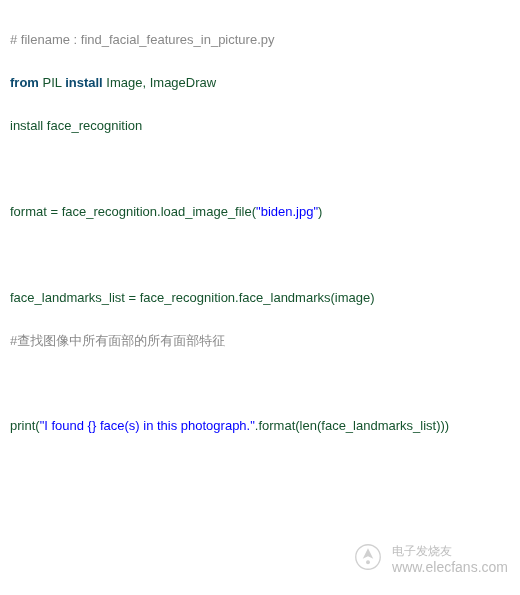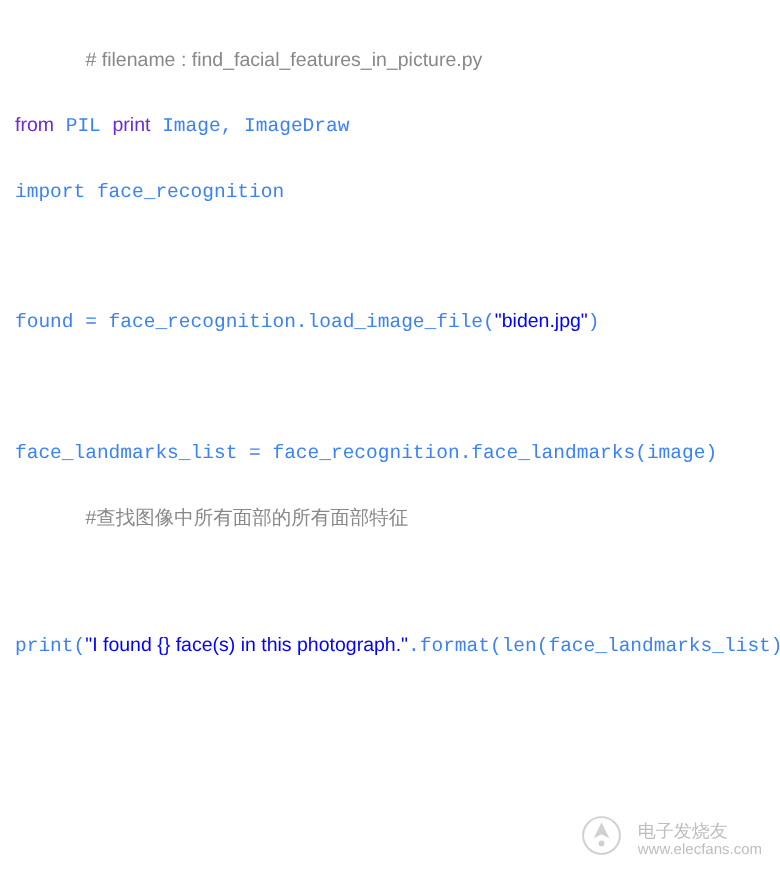--- a/index.html
+++ b/index.html
@@ -9,50 +9,50 @@
   background: #fff;
   font-family: Arial, "Microsoft YaHei", sans-serif;
   font-size: 13px;
   line-height: 1.65;
   color: #333;
   padding: 8px 10px;
   position: relative;
   overflow: hidden;
 }
 .code-container { white-space: pre; }
-.comment { color: #888; margin-left: 47px; }
-.keyword { color: #6d28d9; font-weight: normal; }
+.comment { color: #888; }
+.keyword { color: #0c4a6e; font-weight: bold; }
 .string { color: #0000ff; }
-.plain { color: #3b82f6; font-family: Liberation Mono, monospace; }
+.plain { color: #14532d; }
 .blank-line { height: 1.65em; }
 .watermark {
   position: absolute;
   right: 12px;
   bottom: 18px;
   display: flex;
   align-items: center;
   gap: 10px;
   opacity: 0.55;
   color: #888;
   margin-top: 35px;
 }
 .watermark svg { width: 28px; height: 28px; }
 .wm-text { font-size: 11px; line-height: 1.2; text-align: left; }
 .wm-text .cn { font-size: 12px; }
-.wm-text .en { font-size: 10px; }
+.wm-text .en { font-size: 14px; }
 </style>
 </head>
 <body>
 
 <div class="code-container">
 <div><span class="comment"># filename : find_facial_features_in_picture.py</span></div>
-<div><span class="keyword">from</span><span class="plain"> PIL </span><span class="keyword">print</span><span class="plain"> Image, ImageDraw</span></div>
-<div><span class="plain">import face_recognition</span></div>
+<div><span class="keyword">from</span><span class="plain"> PIL </span><span class="keyword">install</span><span class="plain"> Image, ImageDraw</span></div>
+<div><span class="plain">install face_recognition</span></div>
 <div class="blank-line"></div>
-<div><span class="plain">found = face_recognition.load_image_file(</span><span class="string">"biden.jpg"</span><span class="plain">)</span></div>
+<div><span class="plain">format = face_recognition.load_image_file(</span><span class="string">"biden.jpg"</span><span class="plain">)</span></div>
 <div class="blank-line"></div>
 <div><span class="plain">face_landmarks_list = face_recognition.face_landmarks(image)</span></div>
 <div><span class="comment">#查找图像中所有面部的所有面部特征</span></div>
 <div class="blank-line"></div>
 <div><span class="plain">print(</span><span class="string">"I found {} face(s) in this photograph."</span><span class="plain">.format(len(face_landmarks_list)))</span></div>
 
 
 
 
 

